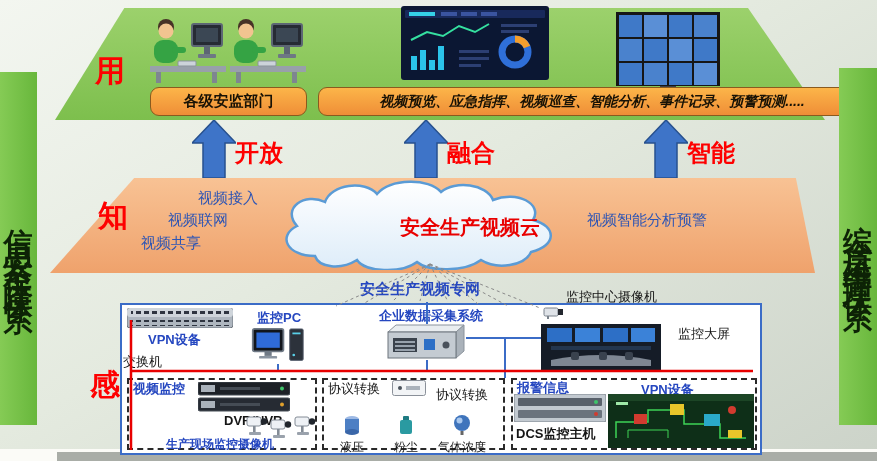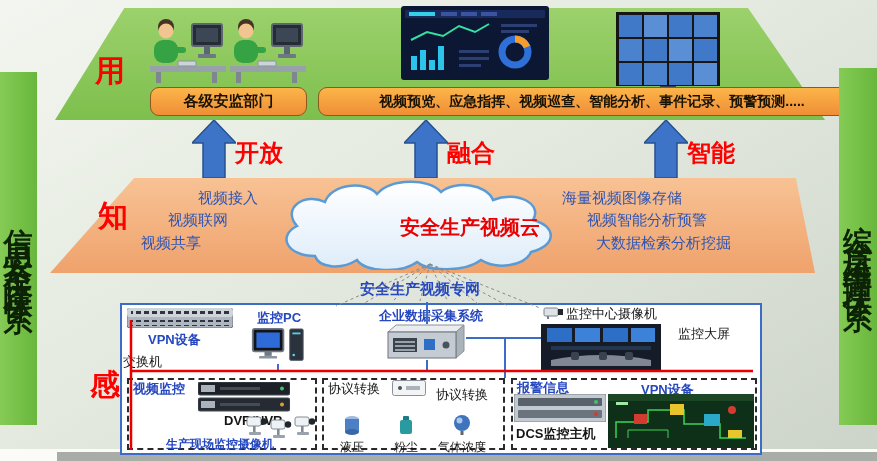--- a/index.html
+++ b/index.html
@@ -106,21 +106,21 @@
       <rect x="28" y="51" width="23" height="22" fill="#4a82cd"></rect>
       <rect x="53" y="51" width="23" height="22" fill="#3f79c8"></rect>
       <rect x="78" y="51" width="23" height="22" fill="#5a8fd6"></rect>
     <rect x="44" y="74" width="16" height="4" fill="#3a3f45"></rect>
     <rect x="34" y="78" width="36" height="3" fill="#4a5056"></rect>
   </svg>
 
   <div class="abs tag" style="left:95px;top:56px;">用</div>
 
   <div class="abs orange-box" style="left:150px;top:87px;width:157px;height:29px;font-size:15px;">各级安监部门</div>
-  <div class="abs orange-box" style="left:318px;top:87px;width:548px;height:29px;font-size:14px;">视频预览、应急指挥、视频巡查、智能分析、事件记录、预警预测.....</div>
+  <div class="abs orange-box" style="left:318px;top:87px;width:548px;height:29px;font-size:14px;font-style:italic;">视频预览、应急指挥、视频巡查、智能分析、事件记录、预警预测.....</div>
 
   <svg class="abs" style="left:192px;top:120px;" width="44" height="58" viewBox="0 0 44 58">
     <polygon points="22,0 44,23 33,23 33,58 11,58 11,23 0,23" fill="#3e74c8" stroke="#27508e" stroke-width="1.5"></polygon>
   </svg>
   <svg class="abs" style="left:404px;top:120px;" width="44" height="58" viewBox="0 0 44 58">
     <polygon points="22,0 44,23 33,23 33,58 11,58 11,23 0,23" fill="#3e74c8" stroke="#27508e" stroke-width="1.5"></polygon>
   </svg>
   <svg class="abs" style="left:644px;top:120px;" width="44" height="58" viewBox="0 0 44 58">
     <polygon points="22,0 44,23 33,23 33,58 11,58 11,23 0,23" fill="#3e74c8" stroke="#27508e" stroke-width="1.5"></polygon>
   </svg>
@@ -138,23 +138,21 @@
           <stop offset="1" stop-color="#ddecf9"></stop>
       </linearGradient>
     </defs>
     <path d="M 50 78 C 22 78 12 58 32 48 C 16 30 40 14 60 24 C 66 6 100 2 112 16 C 126 0 164 0 176 14 C 190 2 222 6 228 22 C 252 12 278 26 268 42 C 292 48 292 68 266 74 C 260 88 232 92 216 82 C 200 94 164 94 152 84 C 136 96 100 94 92 82 C 76 92 54 90 50 78 Z" fill="url(#cg)" stroke="#5b9bd5" stroke-width="2.5"></path>
   </svg>
   <div class="abs cloud-title" style="left:310px;top:214px;width:230px;">安全生产视频云</div>
 
   <div class="abs know-item" style="left:198px;top:190px;">视频接入</div>
   <div class="abs know-item" style="left:168px;top:212px;">视频联网</div>
   <div class="abs know-item" style="left:141px;top:235px;">视频共享</div>
-  <div class="abs know-item" style="left:562px;top:190px;">海量视频图像存储</div>
   <div class="abs know-item" style="left:587px;top:212px;">视频智能分析预警</div>
-  <div class="abs know-item" style="left:596px;top:235px;">大数据检索分析挖掘</div>
 
   <div class="abs net-label" style="left:360px;top:280px;">安全生产视频专网</div>
   <div class="abs tag" style="left:90px;top:370px;">感</div>
 
   <div class="abs bottom-box" style="left:120px;top:303px;width:642px;height:152px;"></div>
 
   <svg class="abs" style="left:127px;top:308px;" width="106" height="20" viewBox="0 0 106 20">
     <defs>
       <pattern id="pts" width="8" height="8" patternUnits="userSpaceOnUse">
         <rect x="1" y="1" width="5" height="5" fill="#2e3440"></rect>
@@ -190,21 +188,21 @@
     <rect x="9" y="25" width="20" height="2" fill="#98a2ad"></rect>
     <rect x="38" y="15" width="11" height="11" fill="#2d6fc6"></rect>
     <circle cx="60" cy="21" r="3.5" fill="#4a525c"></circle>
   </svg>
 
   <svg class="abs" style="left:543px;top:304px;" width="22" height="16" viewBox="0 0 22 16">
     <rect x="1" y="4" width="14" height="8" rx="1.5" fill="#dfe3e8" stroke="#7a828c"></rect>
     <rect x="15" y="5" width="5" height="6" fill="#23272e"></rect>
     <rect x="4" y="12" width="2" height="3" fill="#7a828c"></rect>
   </svg>
-  <div class="abs lbl-blk" style="left:566px;top:307px;">监控中心摄像机</div>
+  <div class="abs lbl-blk" style="left:566px;top:290px;">监控中心摄像机</div>
   <svg class="abs" style="left:541px;top:324px;" width="120" height="46" viewBox="0 0 120 46">
     <rect width="120" height="46" fill="#151c27"></rect>
     <rect x="6" y="4" width="25" height="14" fill="#2d6fc6"></rect>
     <rect x="34" y="4" width="25" height="14" fill="#3b82d8"></rect>
     <rect x="62" y="4" width="25" height="14" fill="#2d6fc6"></rect>
     <rect x="90" y="4" width="24" height="14" fill="#3b82d8"></rect>
     <rect x="10" y="22" width="100" height="4" fill="#23364f"></rect>
     <path d="M10 36 q50 -10 100 0 v6 h-100 z" fill="#7e8793"></path>
     <rect x="30" y="28" width="8" height="8" rx="2" fill="#39424e"></rect>
     <rect x="58" y="28" width="8" height="8" rx="2" fill="#39424e"></rect>

